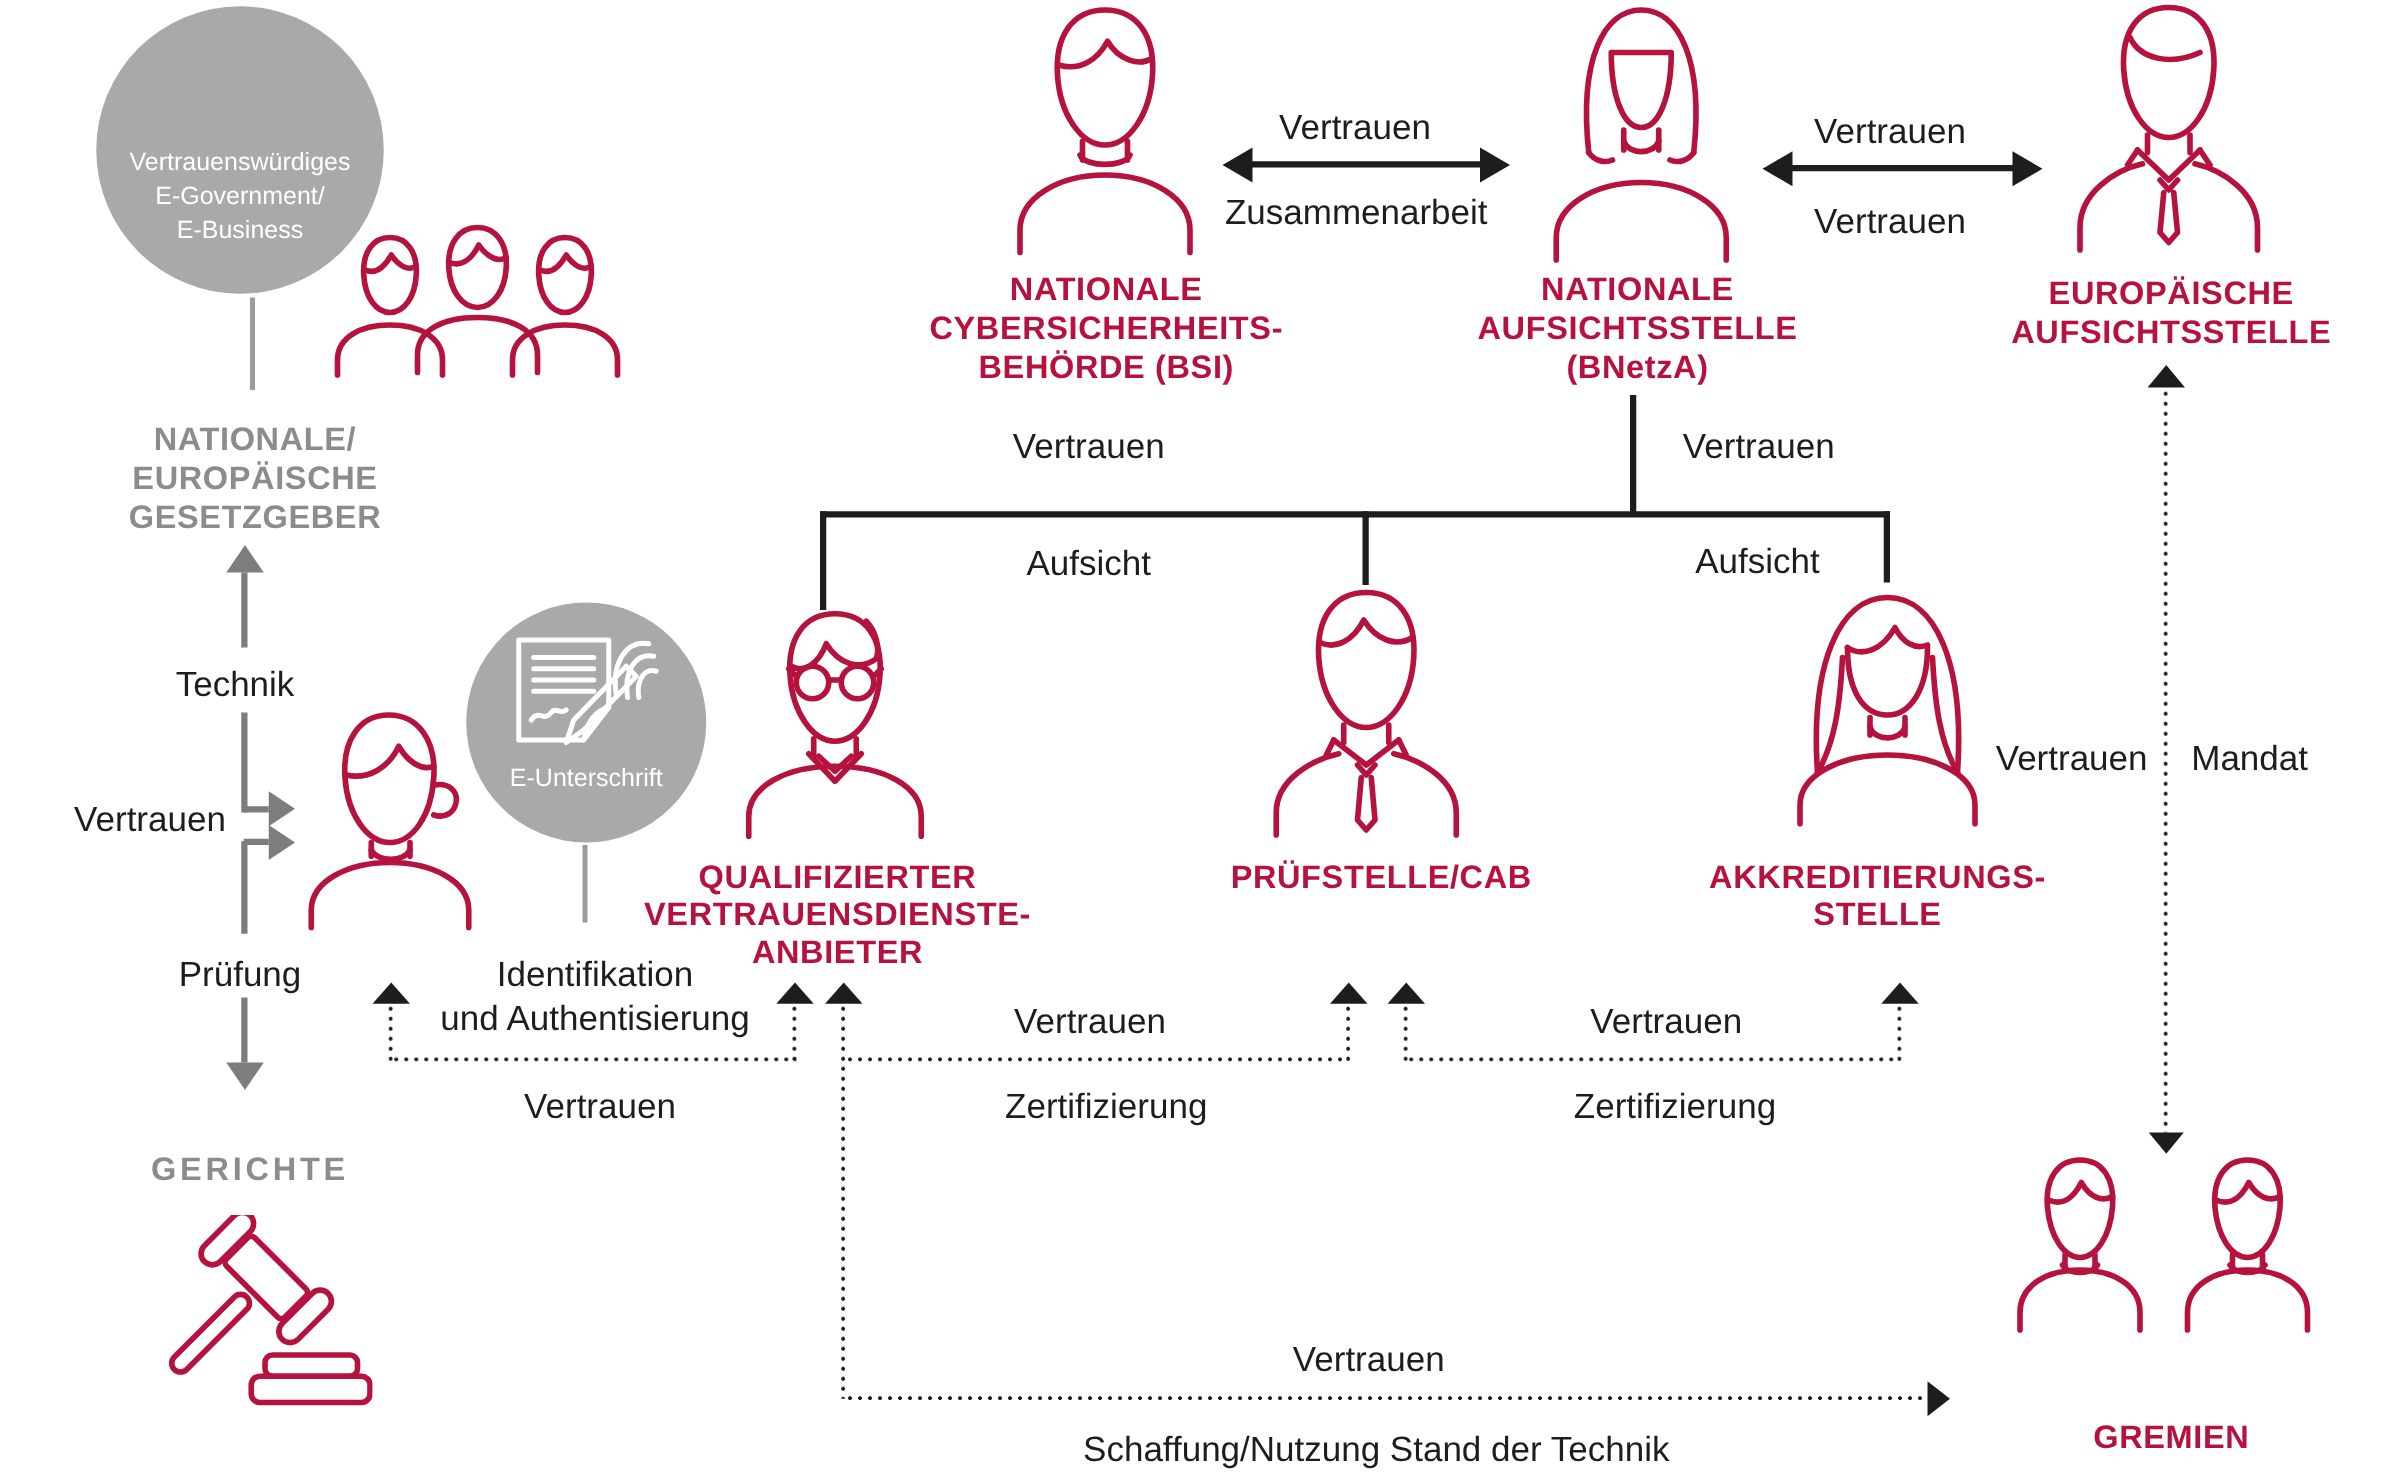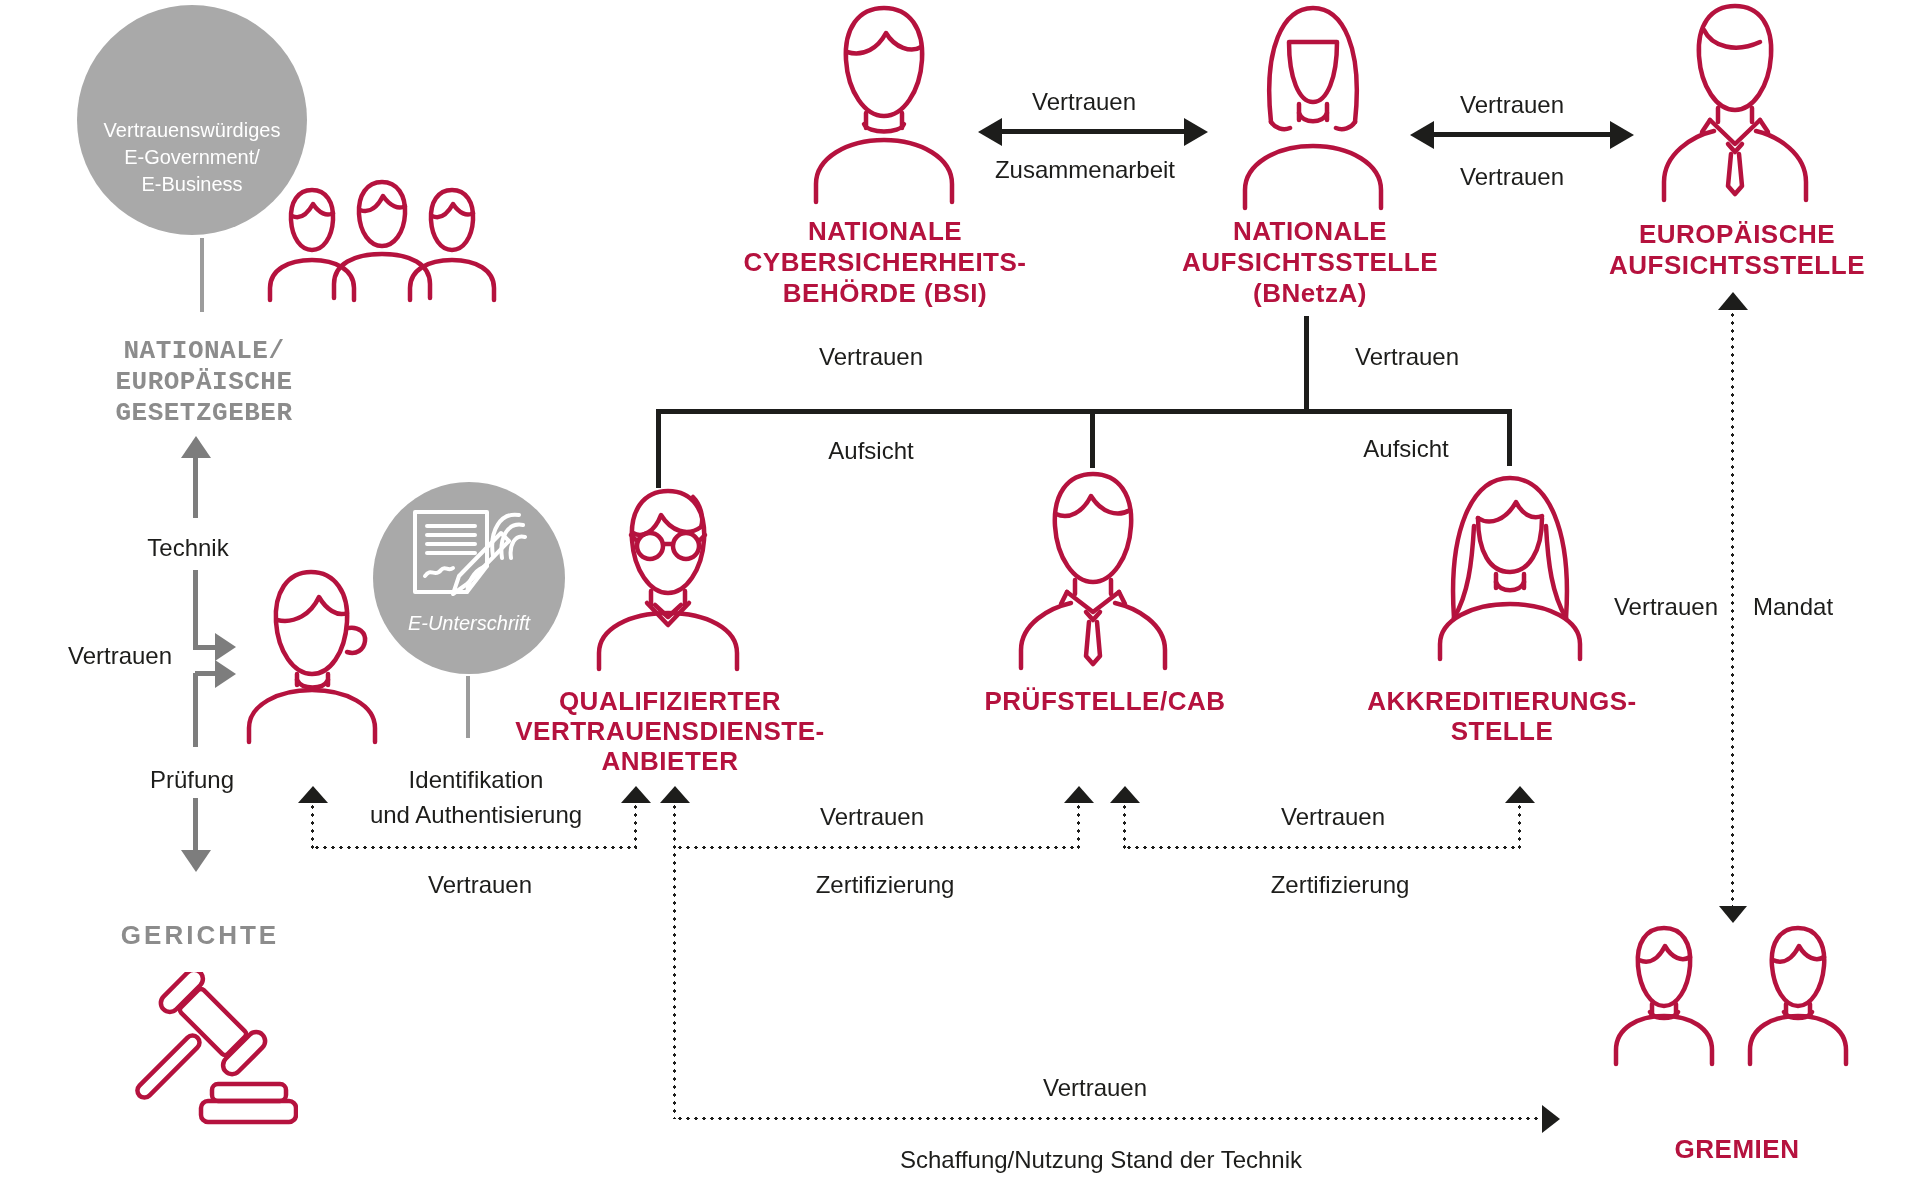--- a/index.html
+++ b/index.html
@@ -4,21 +4,21 @@
 <style>
   html,body{margin:0;padding:0;}
   body{
     width:1920px;height:1184px;background:#ffffff;overflow:hidden;
     font-family:"Liberation Sans", sans-serif;
     --red:#b5123e; --ink:#1d1d1b; --gray-text:#8c8c8c; --circle-gray:#a9a9a9;
     --arrow-gray:#7d7d7d; --conn-gray:#9c9c9c;
   }
   .canvas{position:relative;width:1920px;height:1184px;}
   
-  .lbl{position:absolute;font-size:24px;font-weight:500;color:var(--ink);
+  .lbl{position:absolute;font-size:28px;font-weight:500;color:var(--ink);
        white-space:nowrap;transform:translateX(-50%);text-align:center;line-height:33px;}
   .lbl.red{font-size:26px;font-weight:700;color:var(--red);line-height:31px;letter-spacing:.5px;}
   .lbl.gray{font-size:26px;font-weight:600;color:var(--gray-text);line-height:31px;letter-spacing:.5px;}
   .lbl.ralign{transform:translateX(-100%);}
   .lbl.lalign{transform:none;}
   
   .ln{position:absolute;}
   .g{background:var(--arrow-gray);}
   .k{background:var(--ink);}
   .c{background:var(--conn-gray);}
@@ -65,21 +65,21 @@
         <path d="M4 118 L4 106 C4 88 22 78 46 78 C70 78 88 88 88 106 L88 118"></path>
       </g>
       <g transform="translate(70,-6)">
         <path d="M46 10 C31 10 22 23 23 42 C24 61 34 74 46 74 C58 74 68 61 69 42 C70 23 61 10 46 10 Z"></path>
         <path d="M24 38 C34 42 42 34 47 24 C54 34 63 38 69 34"></path>
         <path d="M-2 126 L-2 112 C-2 92 18 82 46 82 C74 82 94 92 94 112 L94 126"></path>
       </g>
     </svg>
   </div>
 
-  <div class="lbl gray" style="left:204px;top:336px;font-family:Liberation Mono, monospace;">
+  <div class="lbl gray" style="left:204px;top:336px;">
     <span>NATIONALE/</span><br>
     <span>EUROPÄISCHE</span><br>
     <span>GESETZGEBER</span>
   </div>
 
   <div class="tri" style="left:181px;top:436px;border-left:15px solid transparent;border-right:15px solid transparent;border-bottom:22px solid var(--arrow-gray);"></div>
   <div class="ln g" style="left:193px;top:458px;width:5px;height:60px;"></div>
   <div class="lbl" style="left:188px;top:531px;">Technik</div>
   <div class="ln g" style="left:193px;top:570px;width:5px;height:80px;"></div>
   <div class="ln g" style="left:195px;top:645px;width:20px;height:5px;"></div>
@@ -122,21 +122,21 @@
     <div class="icon wicon" style="left:30px;top:24px;">
       <svg width="132" height="104" viewBox="0 0 132 104" fill="none" stroke="currentColor" stroke-width="4" stroke-linecap="round" stroke-linejoin="round">
         <path d="M12 6 H84 V60 L64 86 H12 Z"></path>
         <path d="M84 60 C74 62 66 72 64 86"></path>
         <path d="M24 20 H72 M24 29 H72 M24 38 H72 M24 47 H72"></path>
         <path d="M22 70 C28 61 32 72 38 64 C42 59 45 66 50 62"></path>
         <path d="M50 88 L56 70 L98 27 L106 35 L64 78 Z"></path>
         <path d="M90 50 C86 24 98 6 116 9 M99 52 C96 31 105 16 120 19 M108 52 C106 39 112 28 122 31"></path>
       </svg>
     </div>
-    <div class="btxt" style="top:128px;font-size:20px;font-style:italic;">E-Unterschrift</div>
+    <div class="btxt" style="top:128px;font-size:20px;">E-Unterschrift</div>
   </div>
   <div class="ln c" style="left:466px;top:676px;width:4px;height:62px;"></div>
 
   <div class="lbl" style="left:476px;top:762px;line-height:35px;">
     <span>Identifikation</span><br>
     <span>und Authentisierung</span>
   </div>
 
   <div class="icon" style="left:798px;top:0px;">
     <svg width="172" height="206" viewBox="0 0 172 206" fill="none" stroke="currentColor" stroke-width="4.5" stroke-linecap="round" stroke-linejoin="round">

